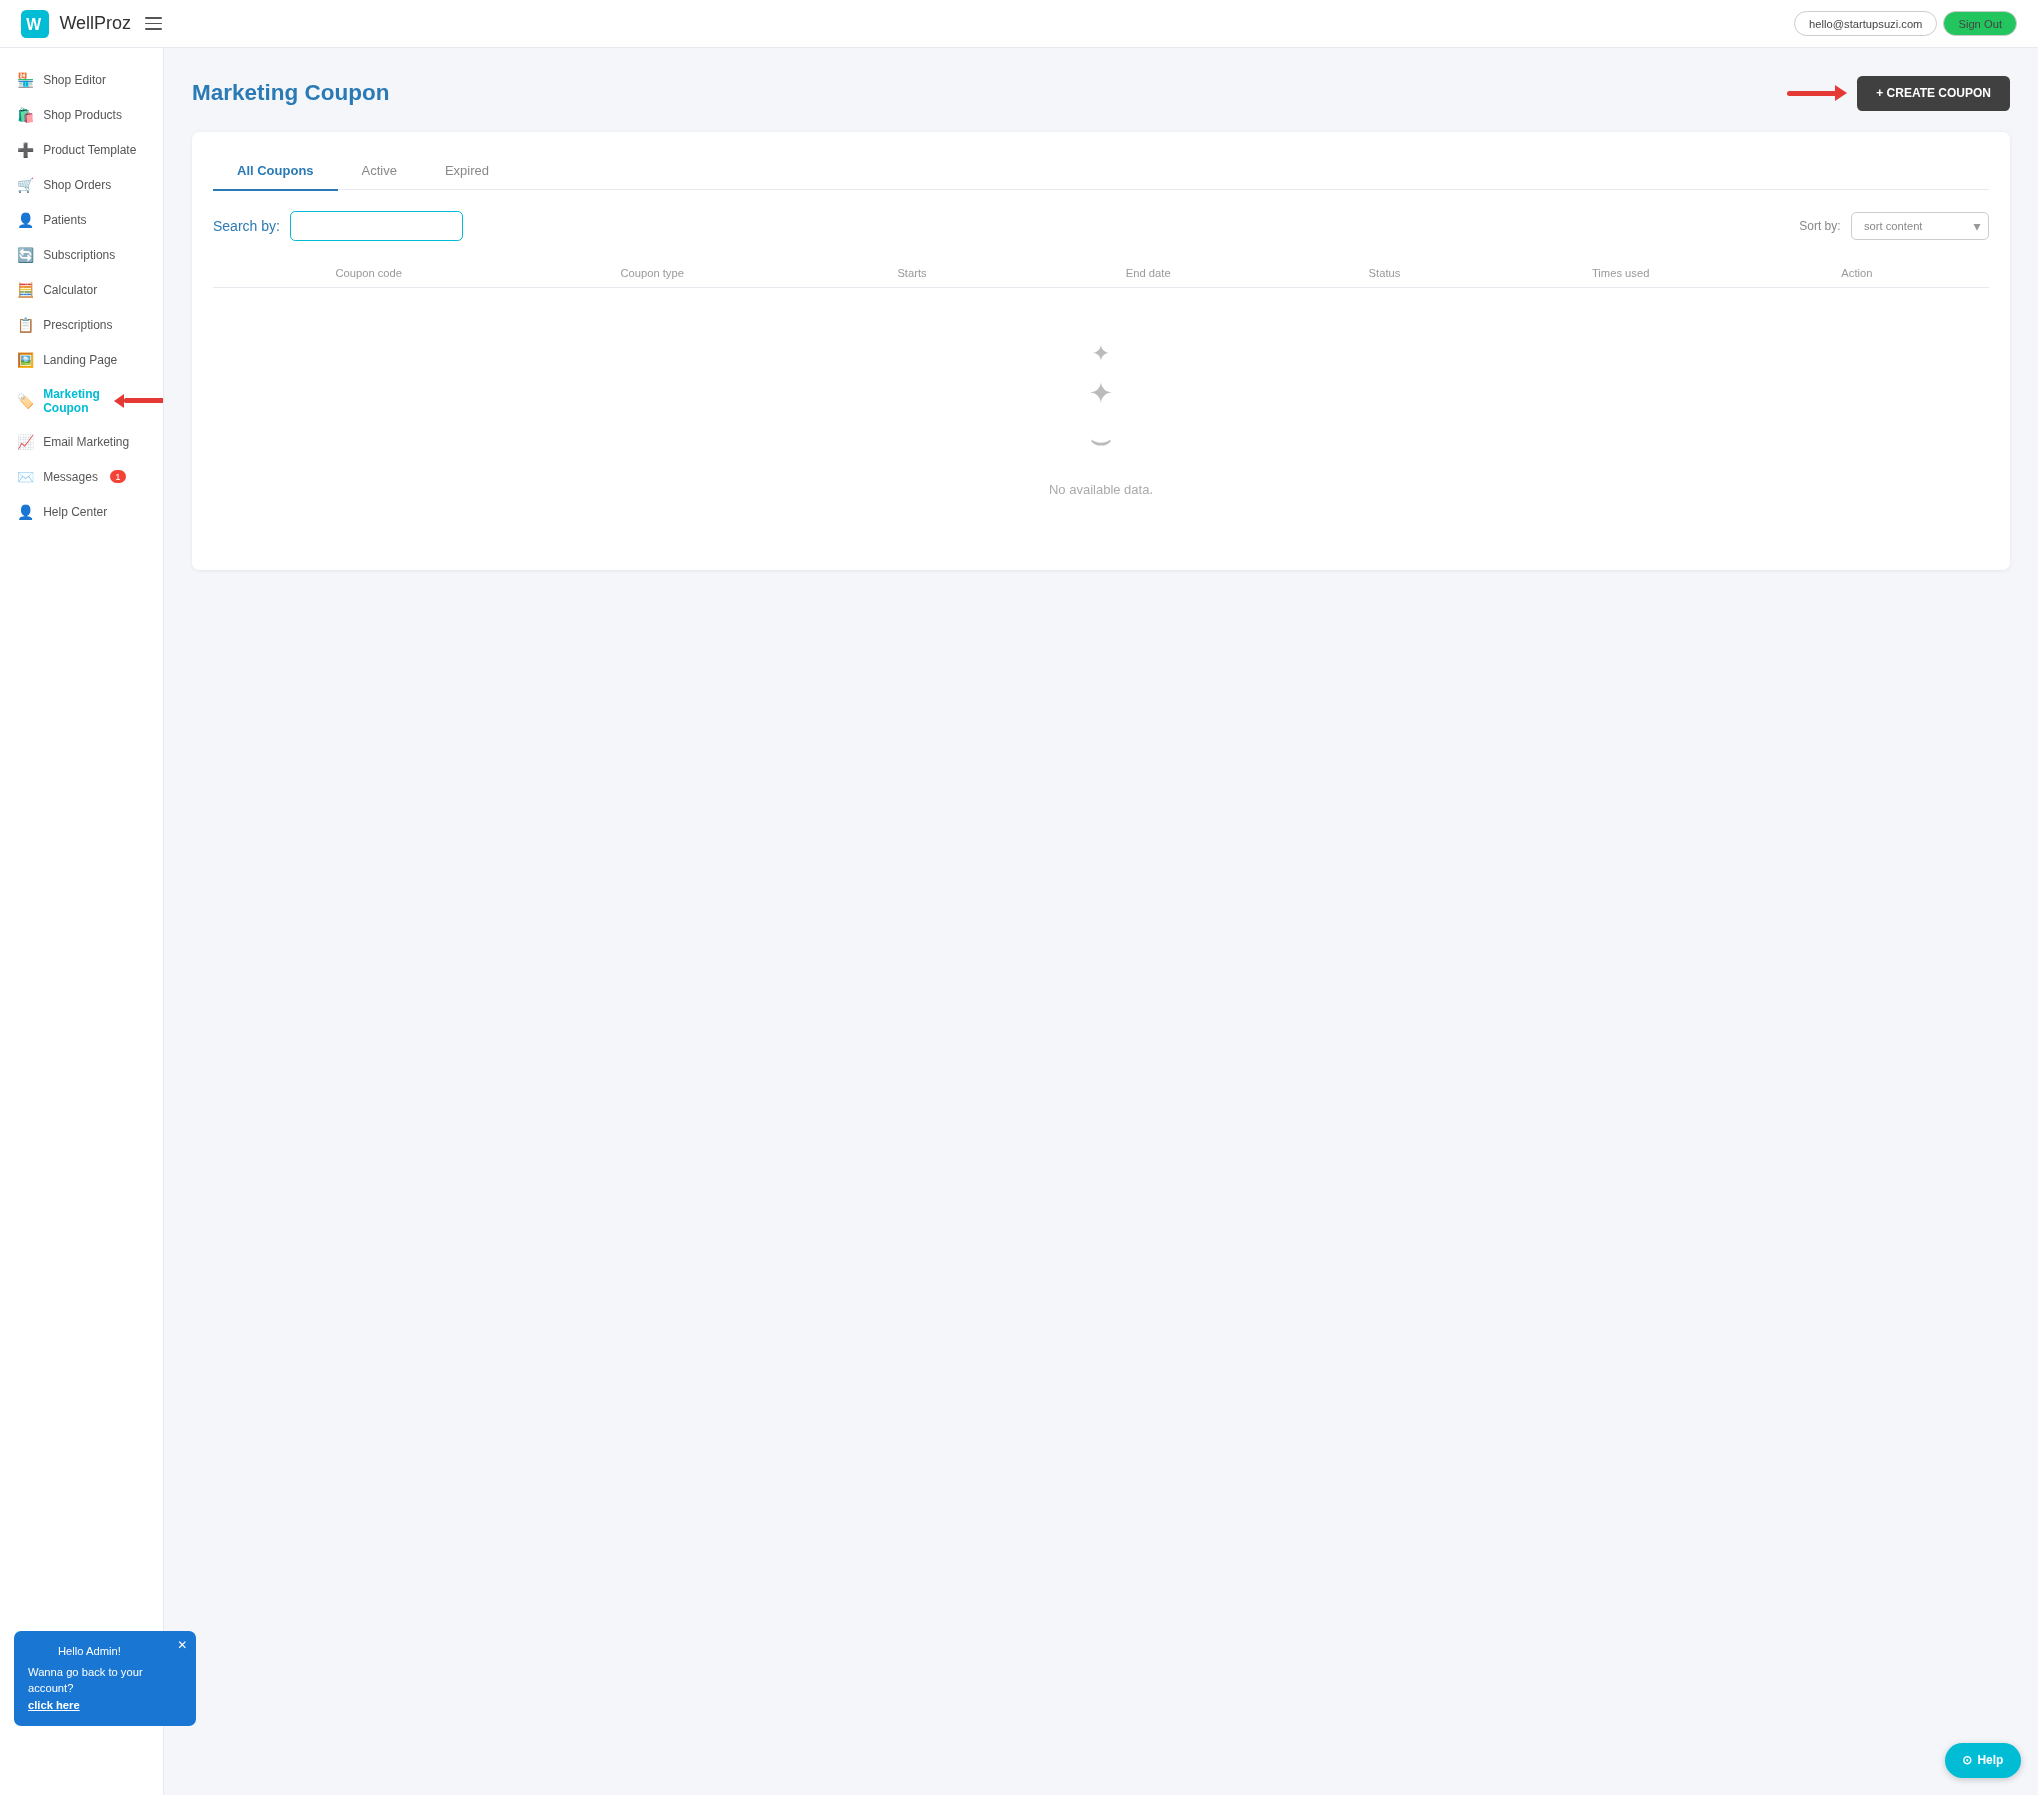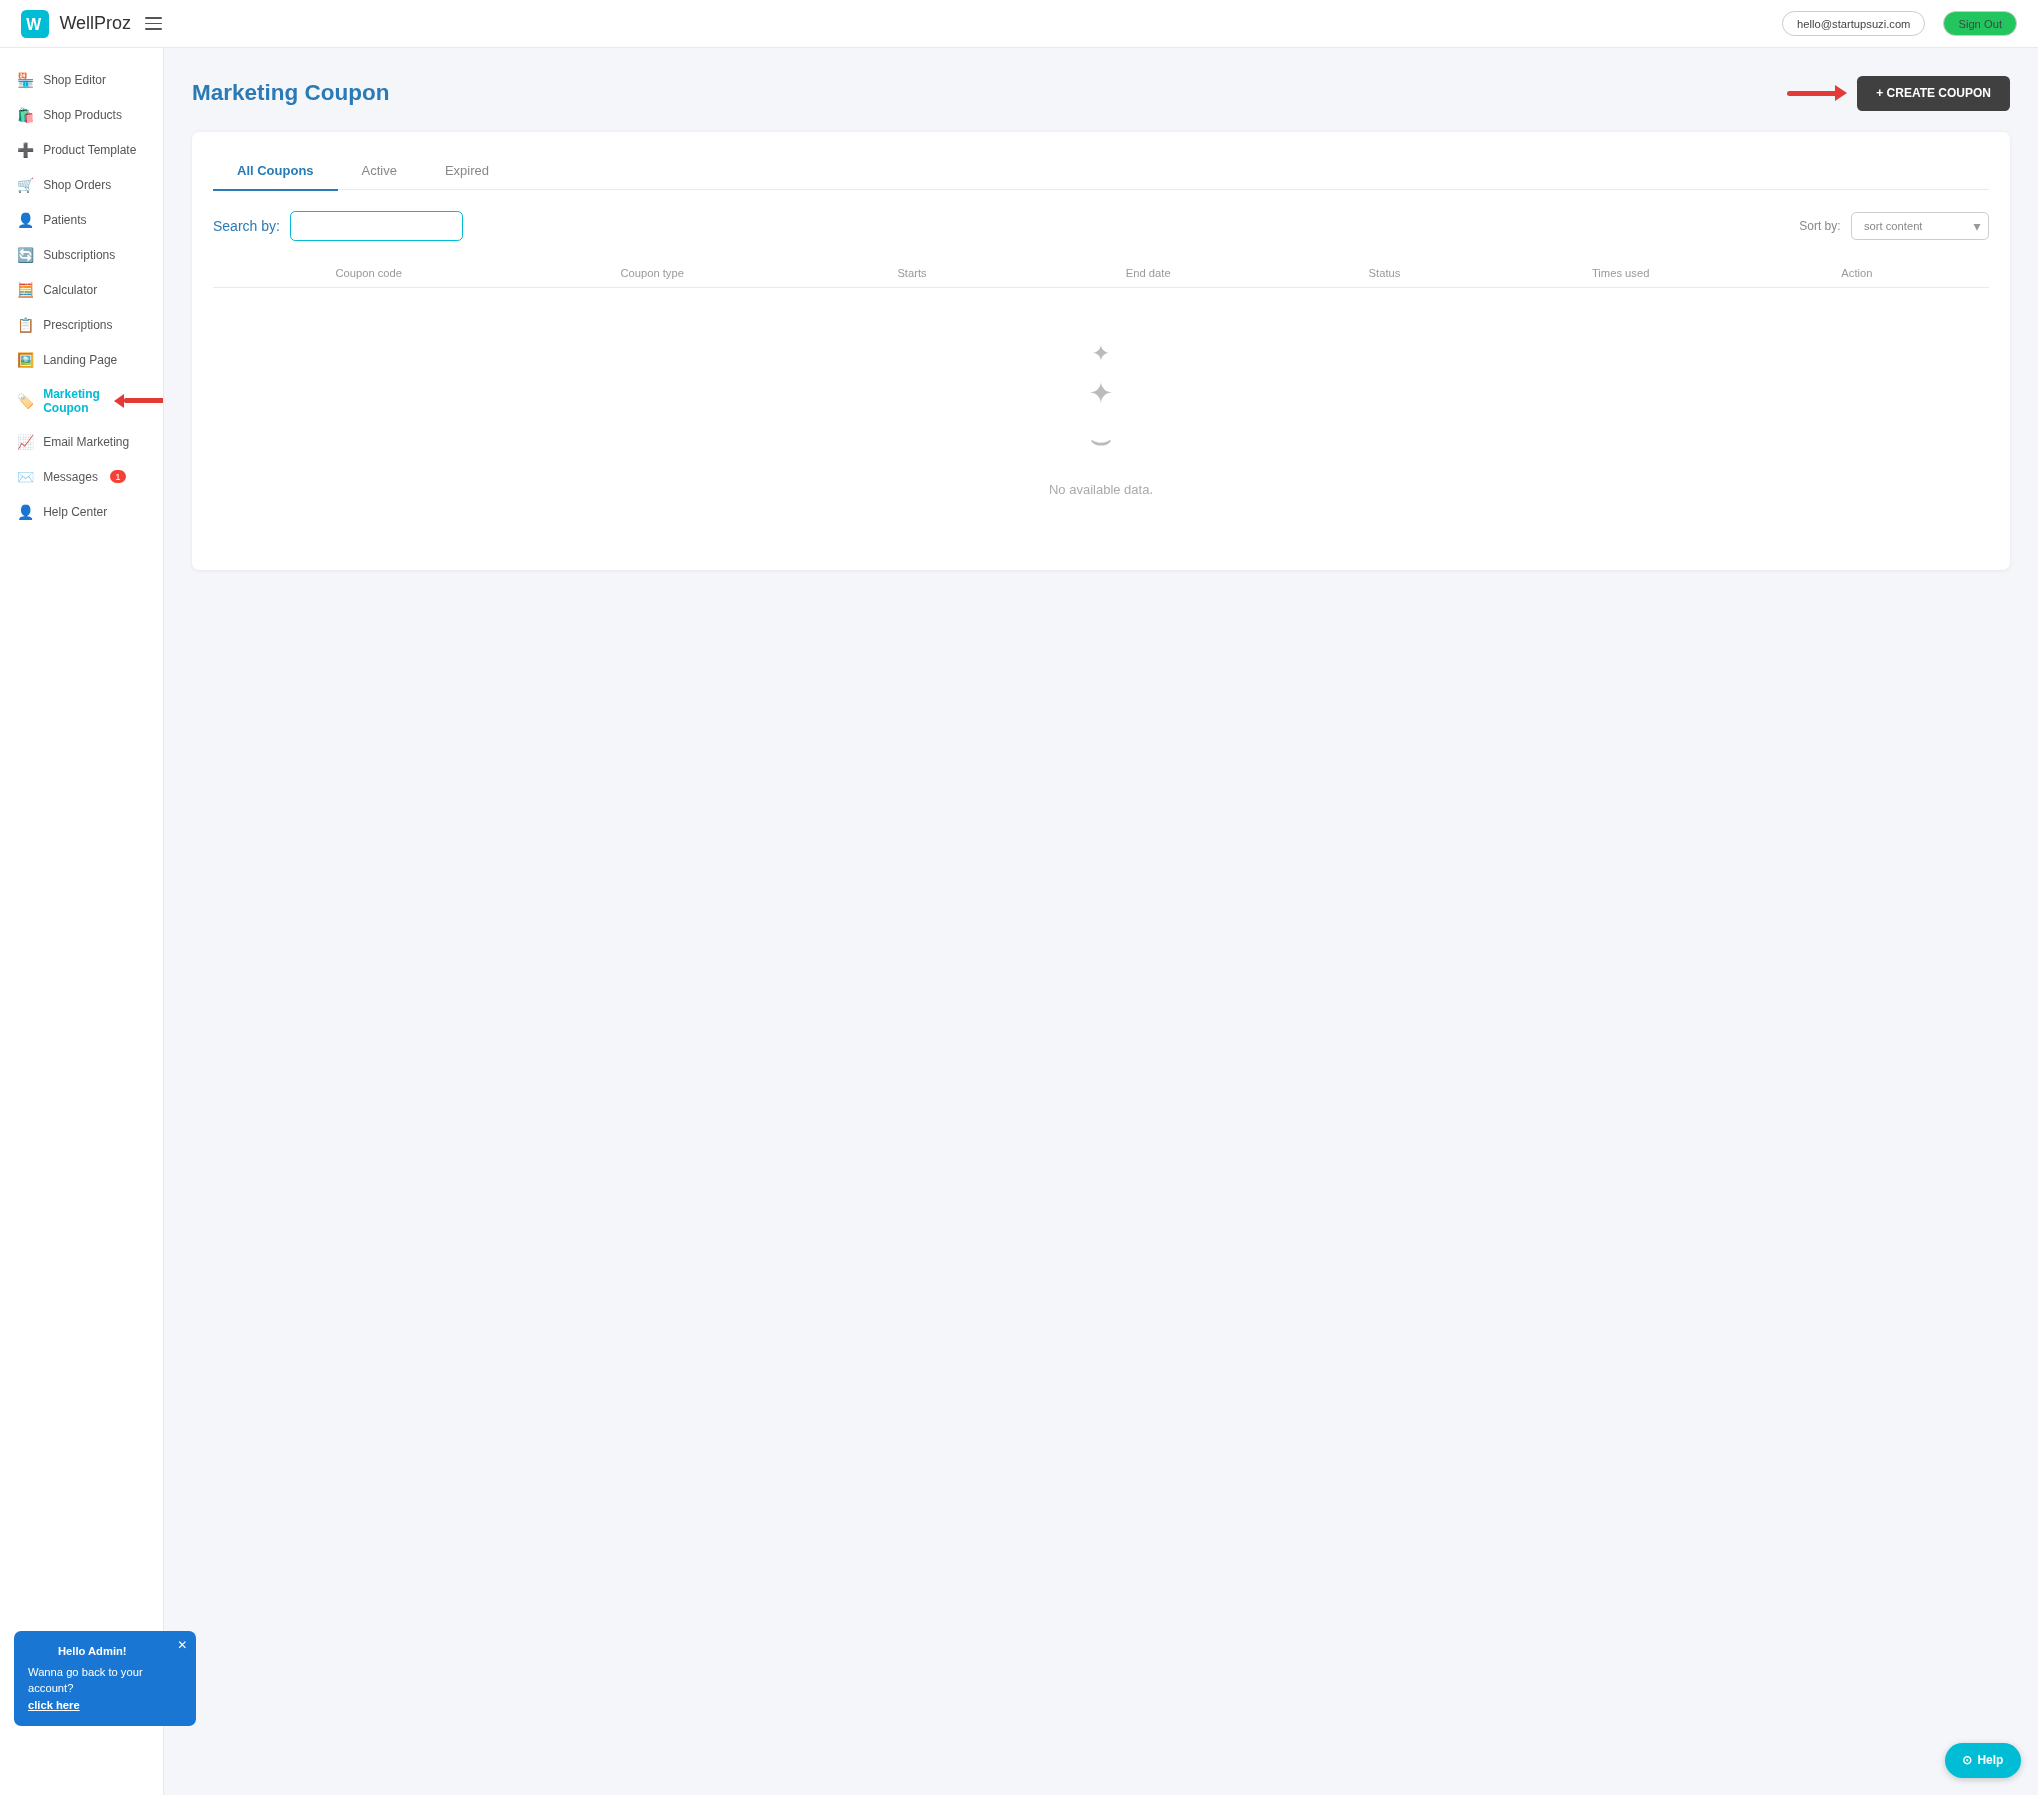--- a/index.html
+++ b/index.html
@@ -9,21 +9,21 @@
     .top-header {
       display: flex; align-items: center; justify-content: space-between;
       background: #fff; padding: 0 21px; height: 48px;
       border-bottom: 0.9px solid #e8eaf0; position: fixed; top: 0; left: 0; right: 0; z-index: 100;
     }
     .top-header-left { display: flex; align-items: center; gap: 10.4px; }
     .logo-icon { width: 28px; height: 28px; }
     .brand-name { font-weight: 400; font-size: 18px; color: #333; }
     .hamburger { display: flex; flex-direction: column; gap: 3.5px; cursor: pointer; padding: 3.5px; }
     .hamburger span { width: 17.3px; height: 1.7px; background: #555; border-radius: 1.7px; }
-    .top-header-right { display: flex; align-items: center; gap: 18px; }
+    .top-header-right { display: flex; align-items: center; gap: 6px; }
     .user-email { border: 0.9px solid #ccc; border-radius: 17.3px; padding: 5.2px 14px; font-size: 11.2px; color: #444; background: #fff; }
     .sign-out-btn { border: 0.9px solid #ccc; border-radius: 17.3px; padding: 5.2px 14px; font-size: 11.2px; color: #444; background: #22c55e; cursor: pointer; }
 
     
     .app-layout { display: flex; margin-top: 48px; height: calc(100vh - 48px); }
 
     
     .sidebar {
       width: 164px; background: #fff; border-right: 0.9px solid #e8eaf0;
       padding: 14px 0; overflow-y: auto; flex-shrink: 0;
@@ -89,21 +89,21 @@
     .empty-text { color: #aaa; font-size: 13px; margin-top: 14px; }
 
     
     .toast-notification {
       position: fixed; bottom: 69px; left: 14px;
       background: #1976d2; color: #fff; border-radius: 7px;
       padding: 12px 14px; max-width: 182px; font-size: 11.2px; line-height: 1.5;
       z-index: 200;
     }
     .toast-close { position: absolute; top: 7px; right: 8.6px; cursor: pointer; font-size: 12px; color: #fff; background: none; border: none; }
-    .toast-title { font-weight: 700; margin-bottom: 3.5px; padding-left: 30px; }
+    .toast-title { font-weight: 400; margin-bottom: 3.5px; padding-left: 30px; }
     .toast-link { text-decoration: underline; cursor: pointer; font-weight: 600; }
 
     
     .help-btn {
       position: fixed; bottom: 17.3px; right: 17.3px;
       background: #00bcd4; color: #fff; border-radius: 26px; padding: 10.4px 17.3px;
       font-size: 12px; font-weight: 600; cursor: pointer; display: flex; align-items: center; gap: 5.2px;
       box-shadow: 0 1.7px 7px rgba(0,0,0,0.2); border: none;
     }
 

